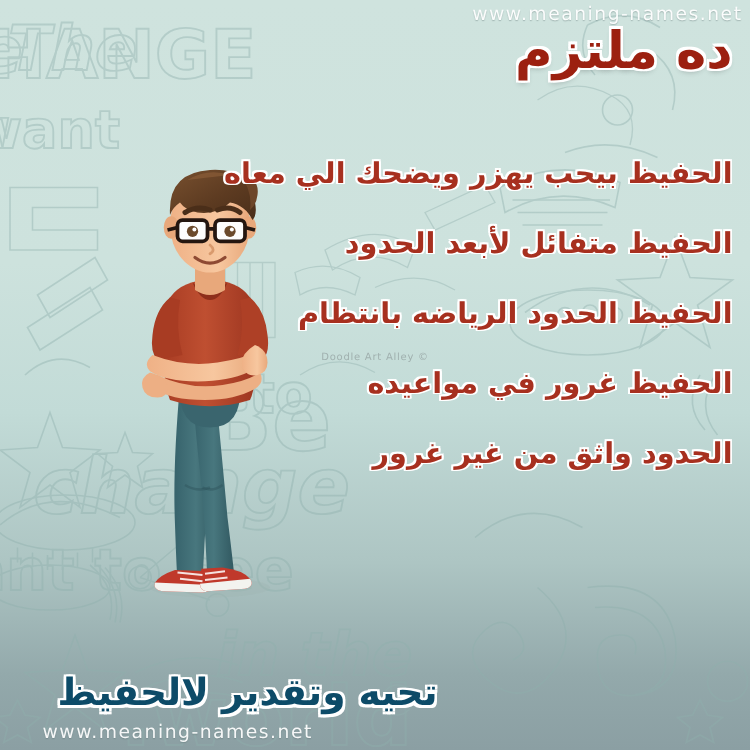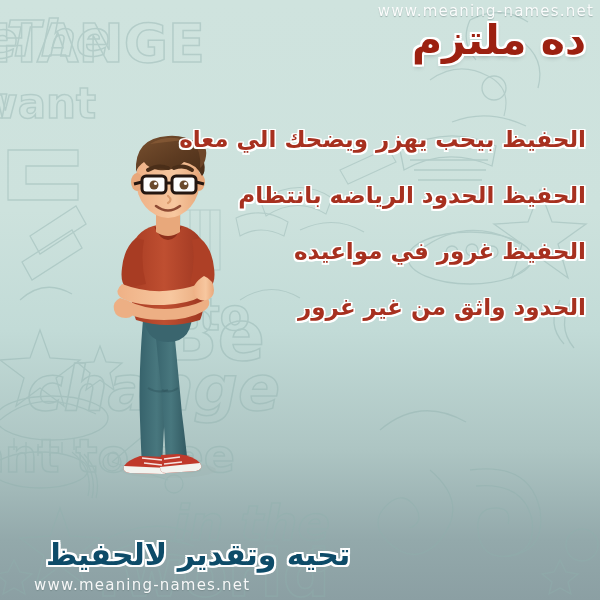--- a/index.html
+++ b/index.html
@@ -197,20 +197,21 @@
       <path class="dl2" d="M180 210 h40 v60 h-40z"></path>
       <path class="dl2" d="M190 210 v60 M200 210 v60 M210 210 v60"></path>
       <path class="dl2" d="M236 218 q26 -12 52 4 l-4 14 q-24 -12 -44 0z"></path>
       <path class="dl2" d="M300 230 q34 -16 64 2"></path>
       <path class="dl2" d="M340 170 l48 -22 l8 14 l-48 22z"></path>
       <path class="dl2" d="M240 300 q30 -20 60 -2"></path>
       <circle class="dl2" cx="318" cy="560" r="12"></circle>
     </svg>
   </div>
 
+  <div id="doodle-credit">Doodle Art Alley ©</div>
 
   <div id="character">
     <svg viewBox="0 0 150 370" aria-hidden="true">
       <defs>
         <linearGradient id="shirtG" x1="0" y1="0" x2="1" y2="0">
           <stop offset="0%" stop-color="#a83c23"></stop>
           <stop offset="45%" stop-color="#bf4f31"></stop>
           <stop offset="100%" stop-color="#9c3520"></stop>
         </linearGradient>
         <linearGradient id="jeanG" x1="0" y1="0" x2="1" y2="0">
@@ -285,20 +286,21 @@
     </svg>
   </div>
 
   <div class="wm" id="wm-top">www.meaning-names.net</div>
   <div class="wm" id="wm-bottom">www.meaning-names.net</div>
 
   <div id="title">ده ملتزم</div>
 
   <div id="lines">
     <div class="line">الحفيظ بيحب يهزر ويضحك الي معاه</div>
+    <div class="line">الحفيظ متفائل لأبعد الحدود</div>
     <div class="line">الحفيظ الحدود الرياضه بانتظام</div>
     <div class="line">الحفيظ غرور في مواعيده</div>
     <div class="line">الحدود واثق من غير غرور</div>
   </div>
 
   <div id="footer">
     <span id="footer-text">تحيه وتقدير لالحفيظ</span>
   </div>
 
 </div>

